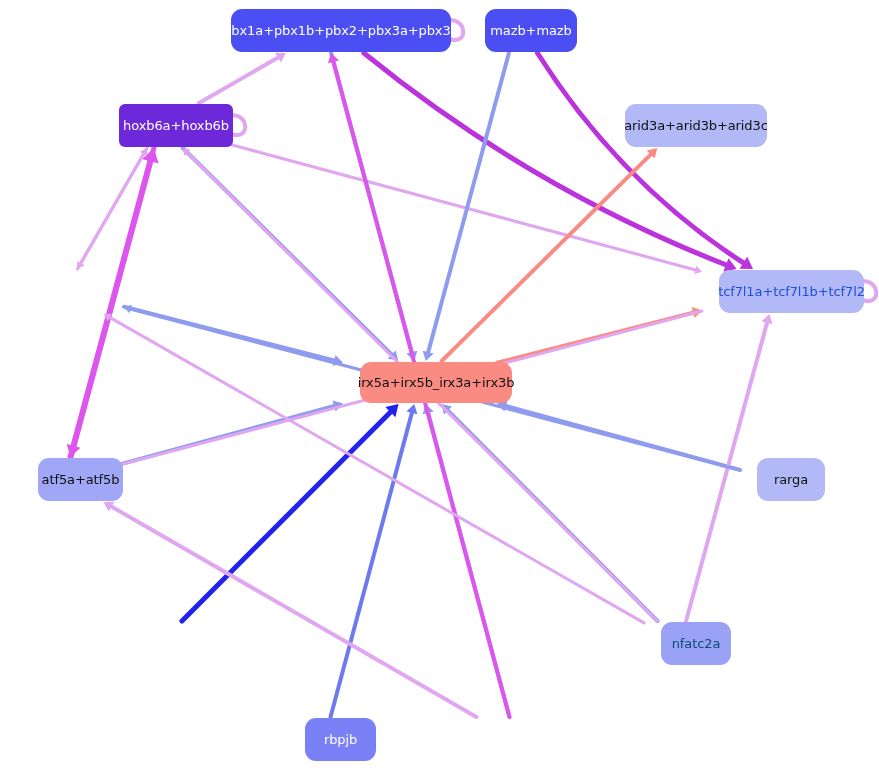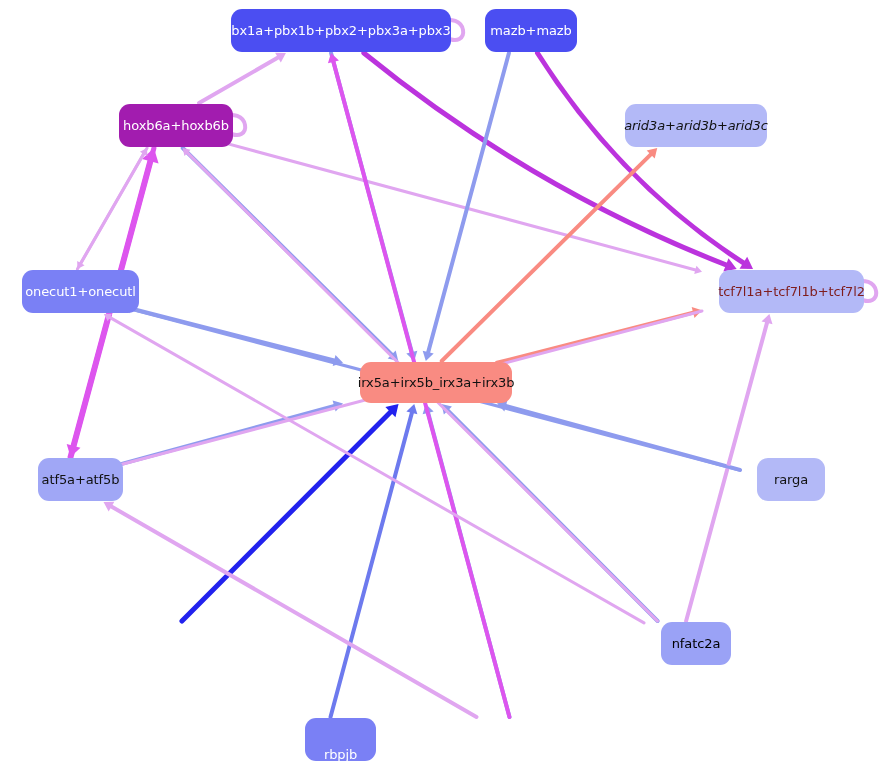--- a/index.html
+++ b/index.html
@@ -177,41 +177,38 @@
         <polygon points="103.84303977272728,314 111.95650114058296,313.71185310636145 107.70893761017581,321.1390558136501" fill="#e0a6f0"></polygon>
       </g>
     </svg>
   <div id="node-layer">
       <div class="node" style="left: 215px; top: 9px; width: 220px; height: 43px; background: rgb(75, 78, 242); color: rgb(255, 255, 255);">
         <span class="node-label">pbx1a+pbx1b+pbx2+pbx3a+pbx3b</span>
       </div>
       <div class="node" style="left: 469px; top: 9px; width: 92px; height: 43px; background: rgb(75, 78, 242); color: rgb(255, 255, 255);">
         <span class="node-label">mazb+mazb</span>
       </div>
-      <div class="node" style="left: 103px; top: 104px; width: 114px; height: 43px; background: #a21caf; color: rgb(255, 255, 255);">
+      <div class="node" style="left: 103px; top: 104px; width: 114px; height: 43px; background: #6d28d9; color: rgb(255, 255, 255); border-radius: 6px;">
         <span class="node-label">hoxb6a+hoxb6b</span>
       </div>
-      <div class="node" style="left: 609px; top: 104px; width: 142px; height: 43px; background: rgb(179, 185, 247); color: rgb(17, 17, 17); font-style: italic;">
+      <div class="node" style="left: 609px; top: 104px; width: 142px; height: 43px; background: rgb(179, 185, 247); color: rgb(17, 17, 17);">
         <span class="node-label">arid3a+arid3b+arid3c</span>
       </div>
-      <div class="node" style="left: 6px; top: 270px; width: 117px; height: 43px; background: rgb(122, 128, 245); color: rgb(255, 255, 255);">
-        <span class="node-label">onecut1+onecutl</span>
-      </div>
-      <div class="node" style="left: 703px; top: 270px; width: 145px; height: 43px; background: rgb(179, 185, 247); color: #7f1d1d;">
+      <div class="node" style="left: 703px; top: 270px; width: 145px; height: 43px; background: rgb(179, 185, 247); color: #1d4ed8;">
         <span class="node-label">tcf7l1a+tcf7l1b+tcf7l2</span>
       </div>
       <div class="node" style="left: 344px; top: 362px; width: 152px; height: 41px; background: rgb(249, 139, 130); color: rgb(17, 17, 17);">
         <span class="node-label">irx5a+irx5b_irx3a+irx3b</span>
       </div>
       <div class="node" style="left: 22px; top: 458px; width: 85px; height: 43px; background: rgb(160, 167, 246); color: rgb(17, 17, 17);">
         <span class="node-label">atf5a+atf5b</span>
       </div>
       <div class="node" style="left: 741px; top: 458px; width: 68px; height: 43px; background: rgb(179, 185, 247); color: rgb(17, 17, 17); align-items: center;">
         <span class="node-label">rarga</span>
       </div>
-      <div class="node" style="left: 645px; top: 622px; width: 70px; height: 43px; background: rgb(154, 162, 246); color: #000000; text-align: right;">
+      <div class="node" style="left: 645px; top: 622px; width: 70px; height: 43px; background: rgb(154, 162, 246); color: #0c4a6e; text-align: right;">
         <span class="node-label">nfatc2a</span>
       </div>
-      <div class="node" style="left: 289px; top: 718px; width: 71px; height: 43px; background: rgb(122, 128, 245); color: rgb(255, 255, 255); align-items: flex-end;">
+      <div class="node" style="left: 289px; top: 718px; width: 71px; height: 43px; background: rgb(122, 128, 245); color: rgb(255, 255, 255);">
         <span class="node-label">rbpjb</span>
       </div>
     </div>
 </div>
 
 </body></html>

